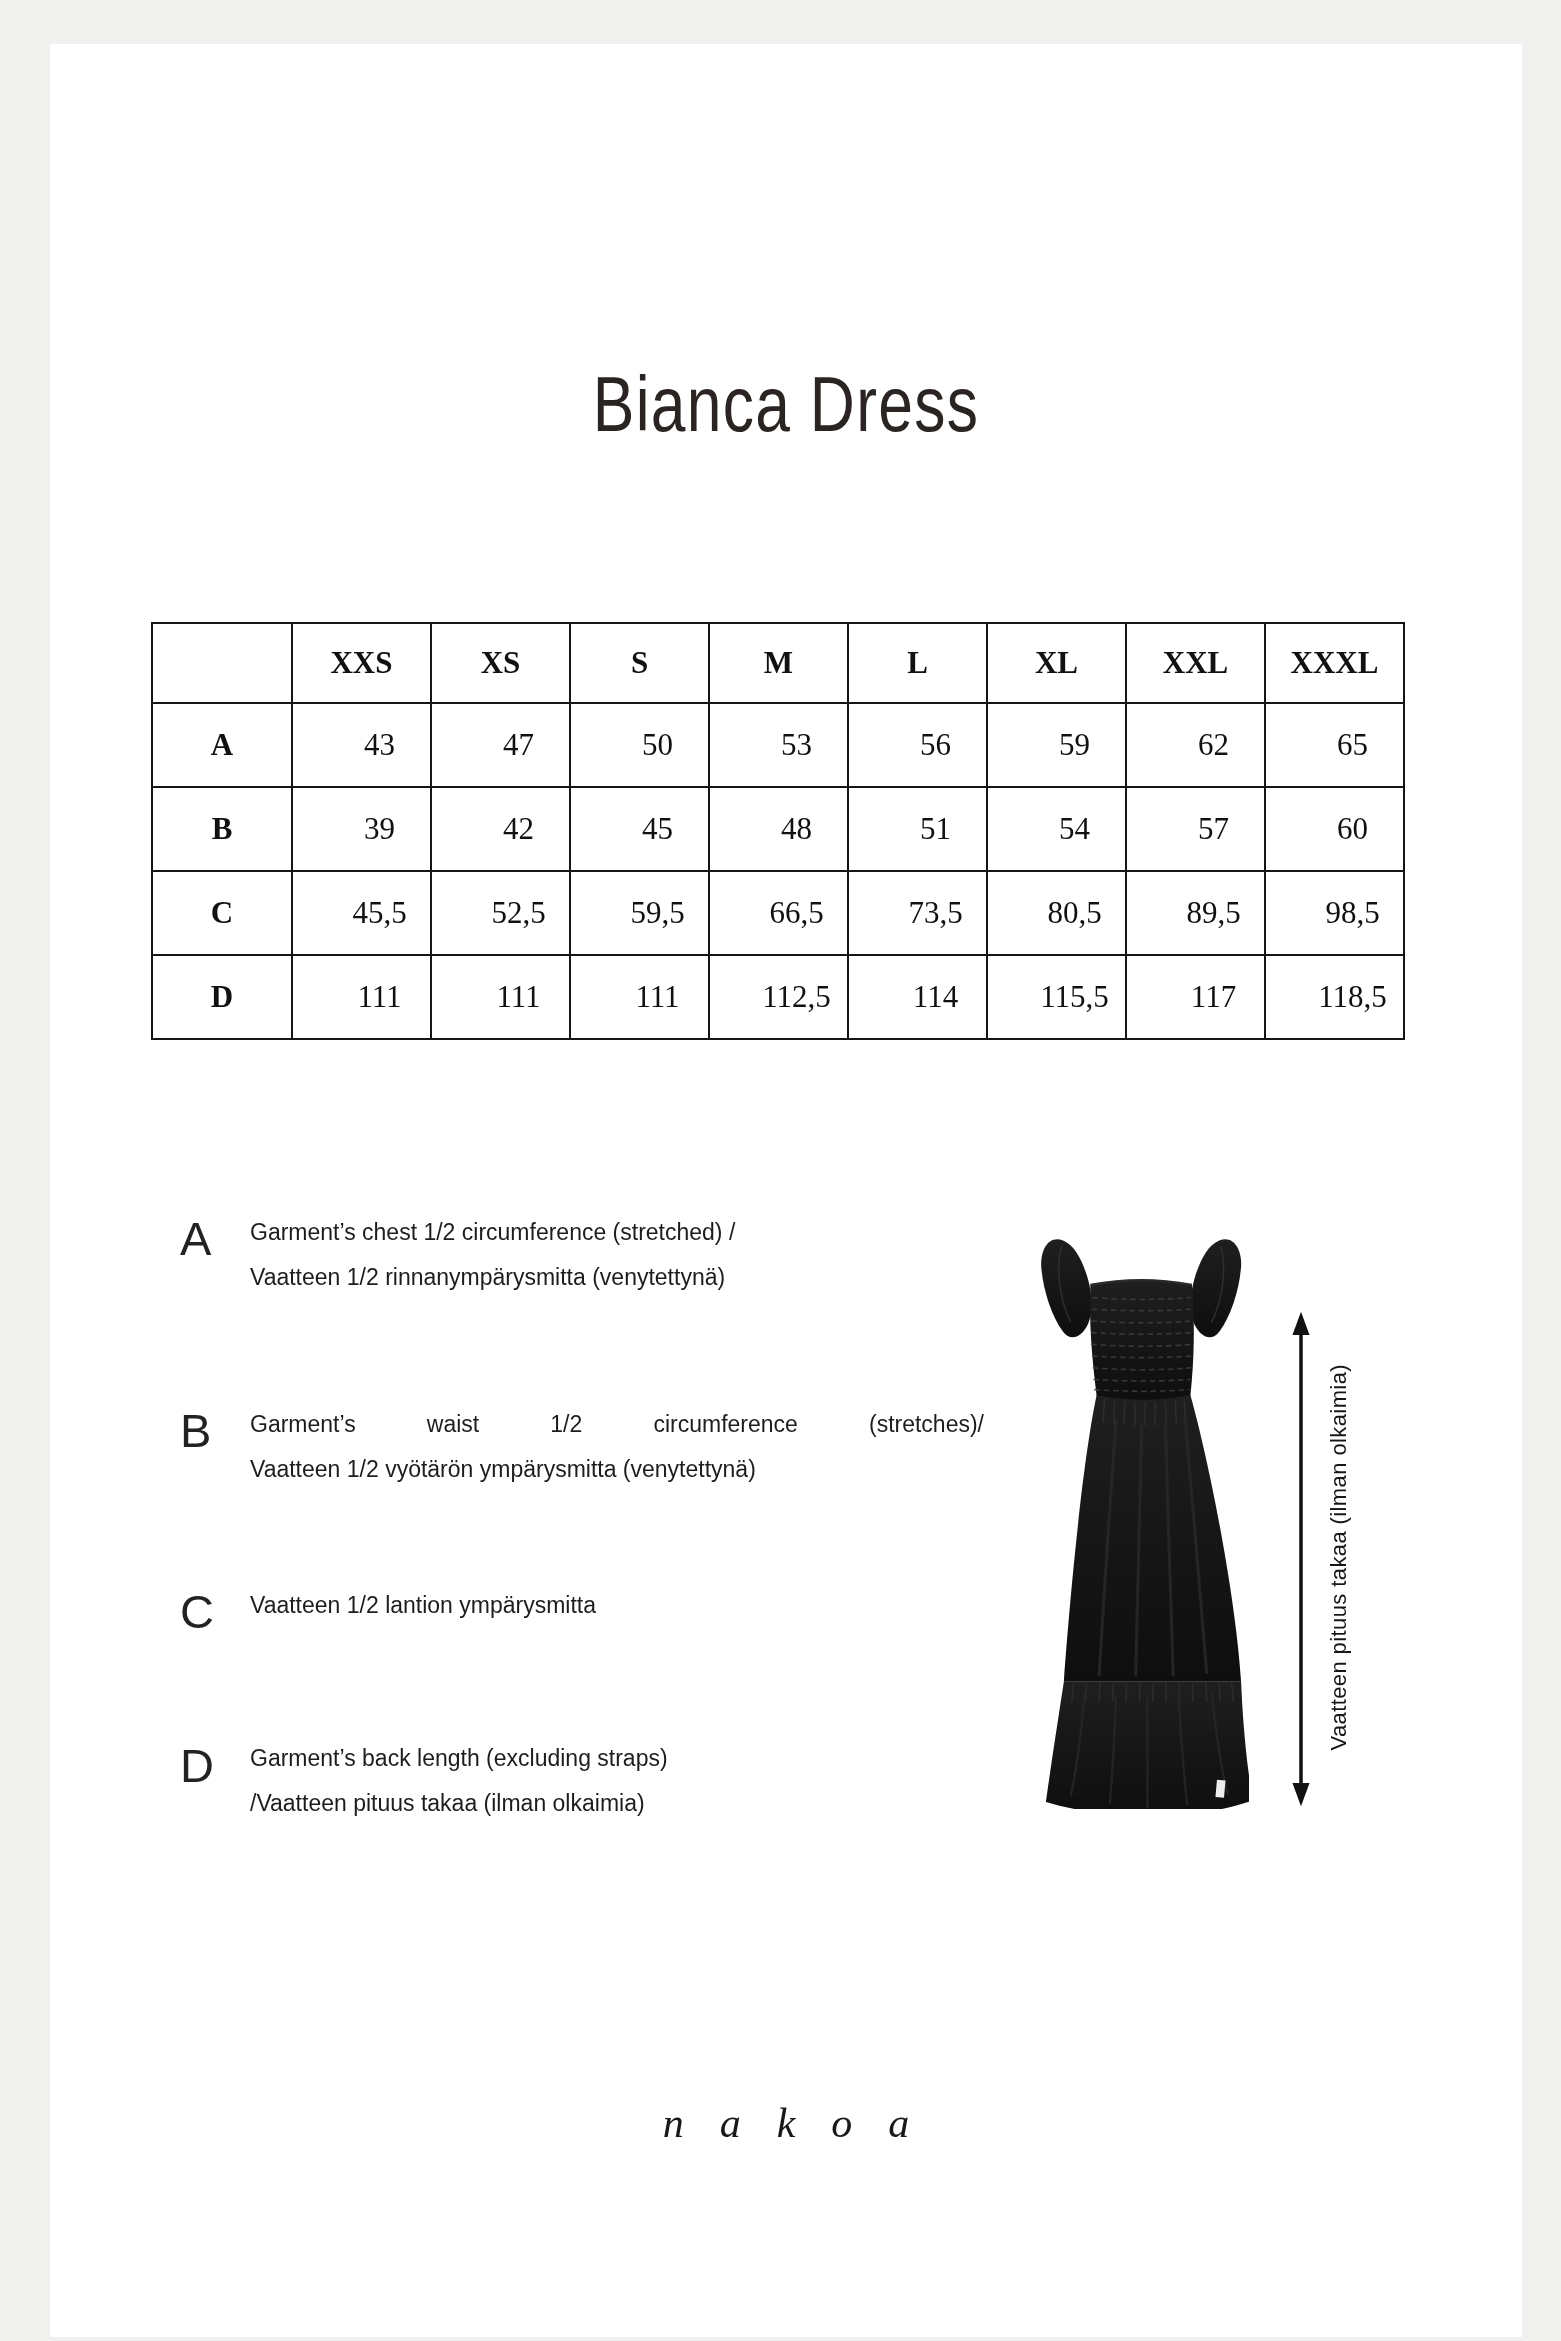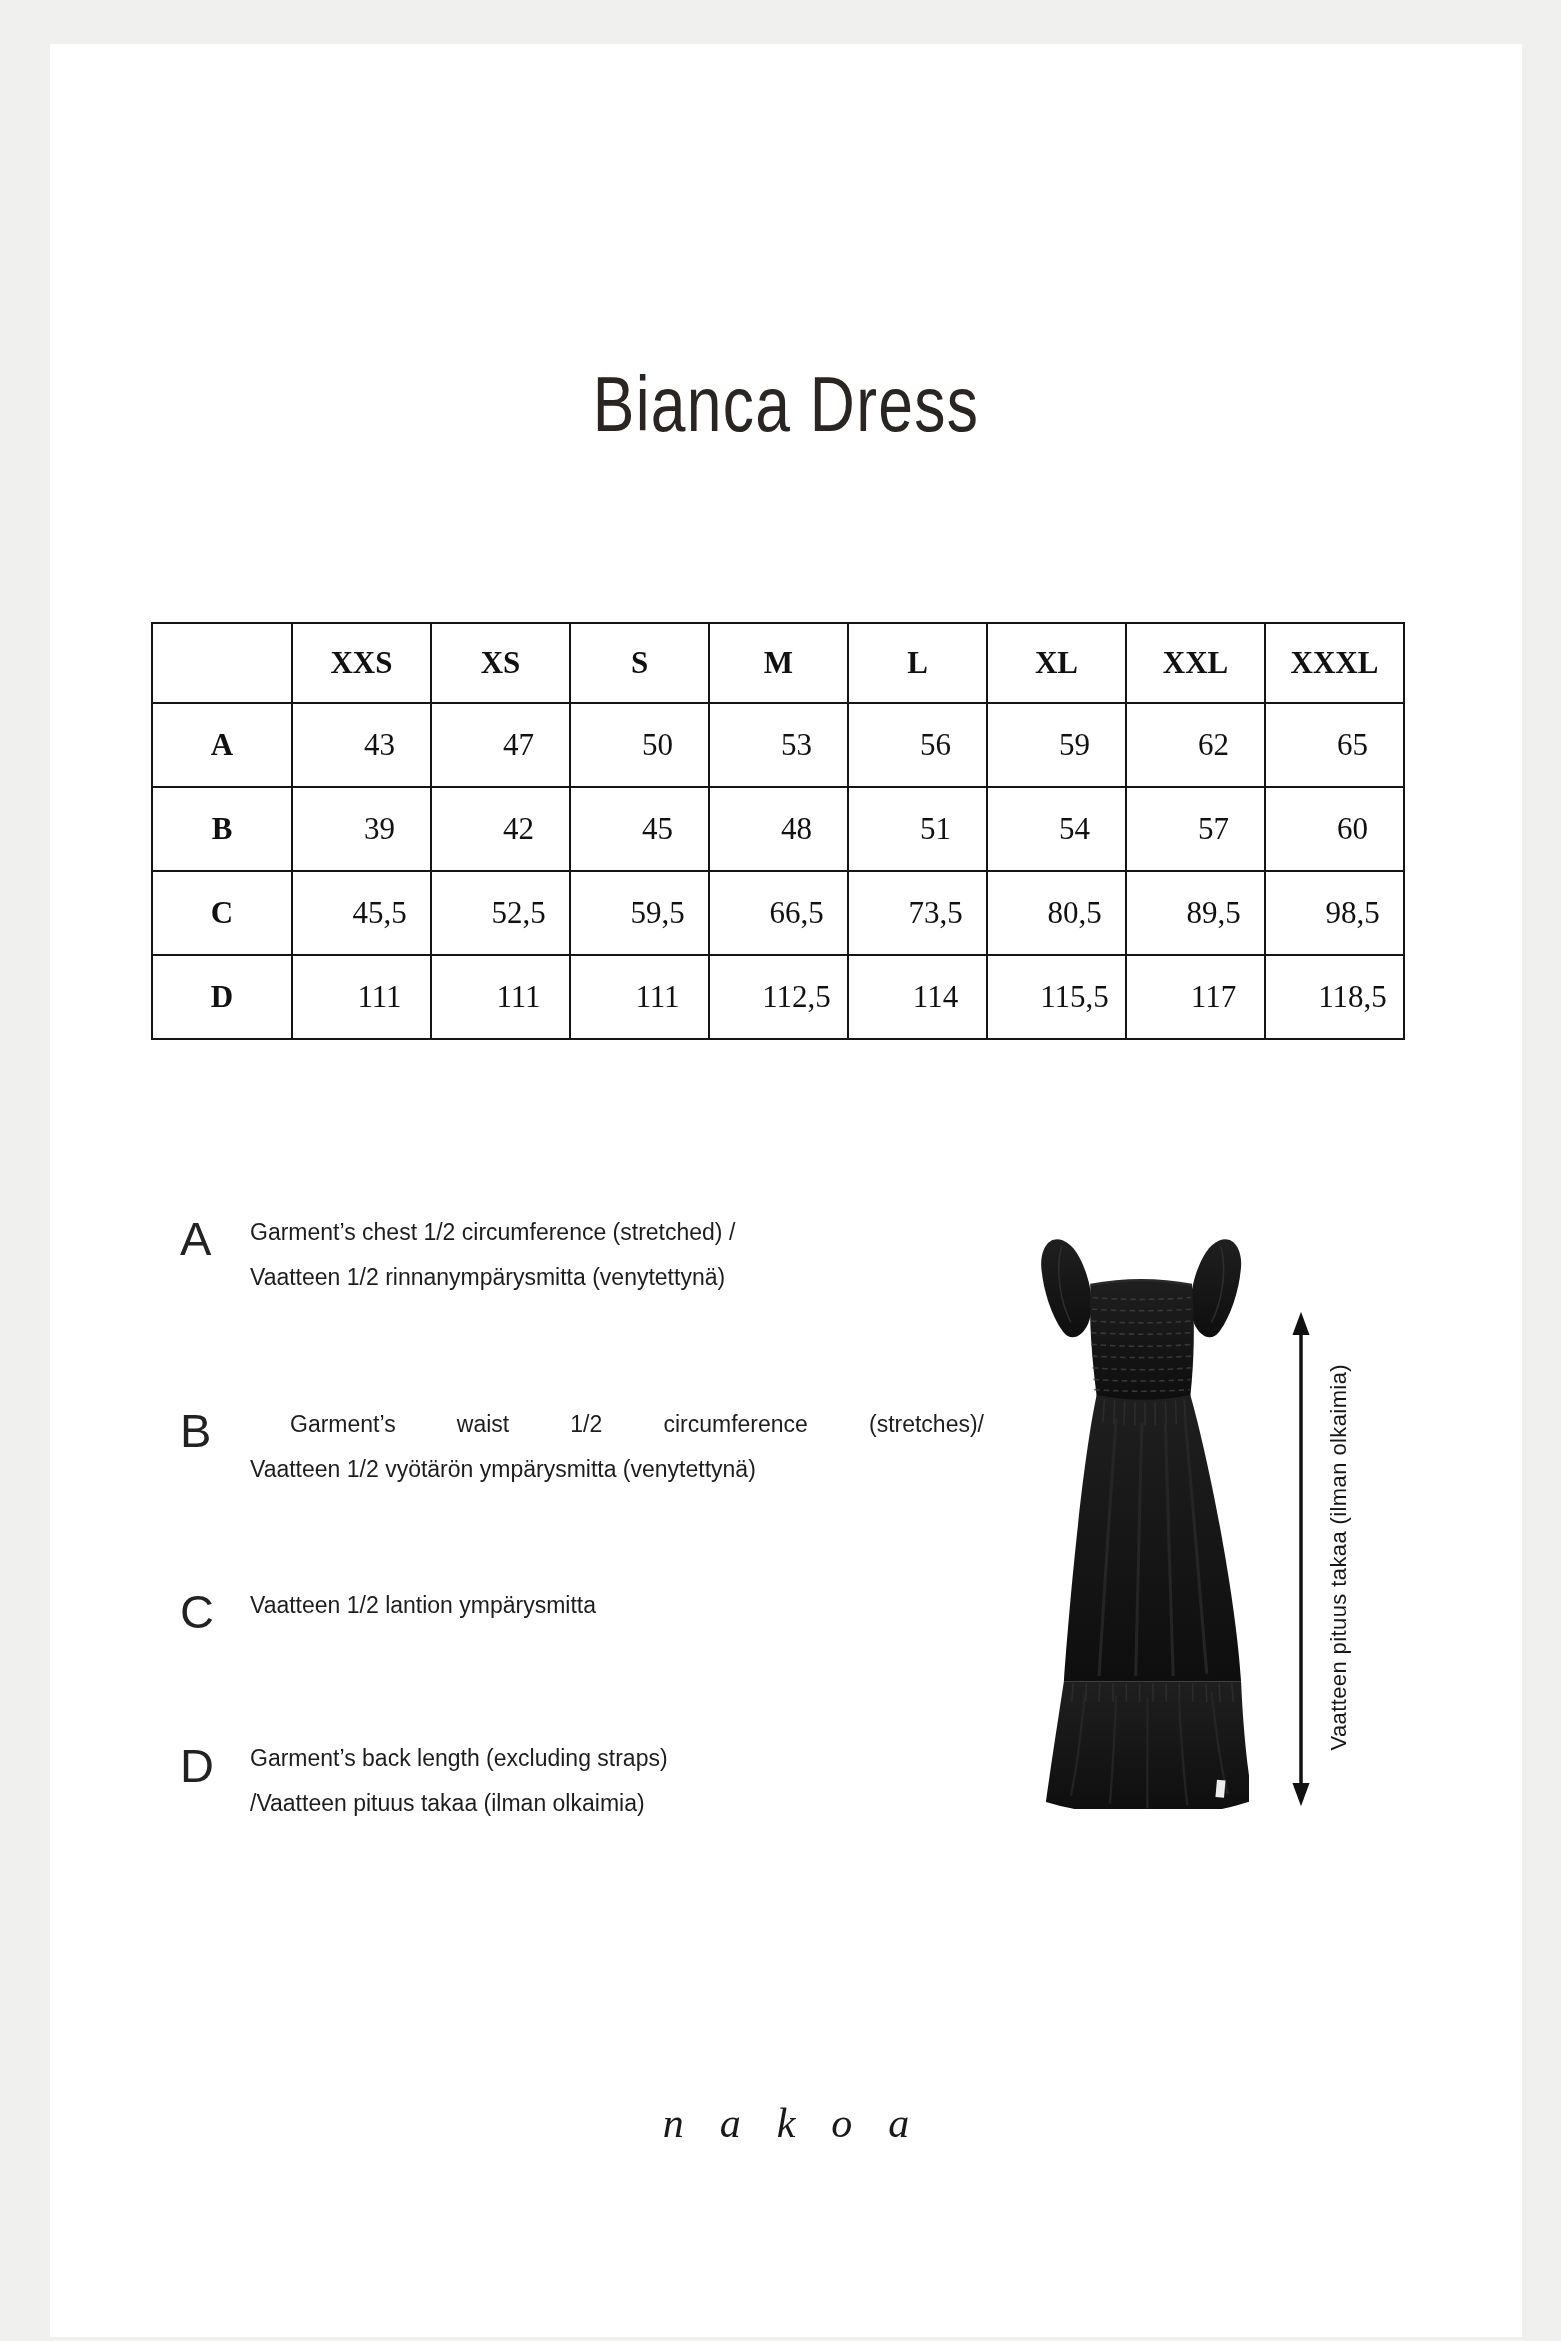--- a/index.html
+++ b/index.html
@@ -36,21 +36,21 @@
   .m-letter {
     position:absolute; left:130px; width:62px;
     font-size:47px; line-height:47px; color:#222222;
     font-family:"Liberation Sans", sans-serif; font-weight:400;
   }
   .m-text {
     position:absolute; left:200px; width:734px;
     font-size:23px; line-height:45px; color:#1d1d1d;
     font-family:"Liberation Sans", sans-serif; font-weight:400;
   }
-  .m-text .justify { text-align:justify; text-align-last:justify;margin-left:40px; }
+  .m-text .justify { text-align:justify; text-align-last:justify; }
 
   .dress-figure { position:absolute; left:988px; top:1191px; width:211px; height:574px; }
 
   .length-arrow { position:absolute; left:1237px; top:1265px; width:28px; height:500px; }
 
   .vertical-label {
     position:absolute; left:1055px; top:1500px; width:468px; height:26.5px;
     transform:rotate(-90deg); transform-origin:center;
     text-align:center; font-size:22px; line-height:26.5px; color:#161616;
     letter-spacing:0.4px; font-family:"Liberation Sans", sans-serif;

